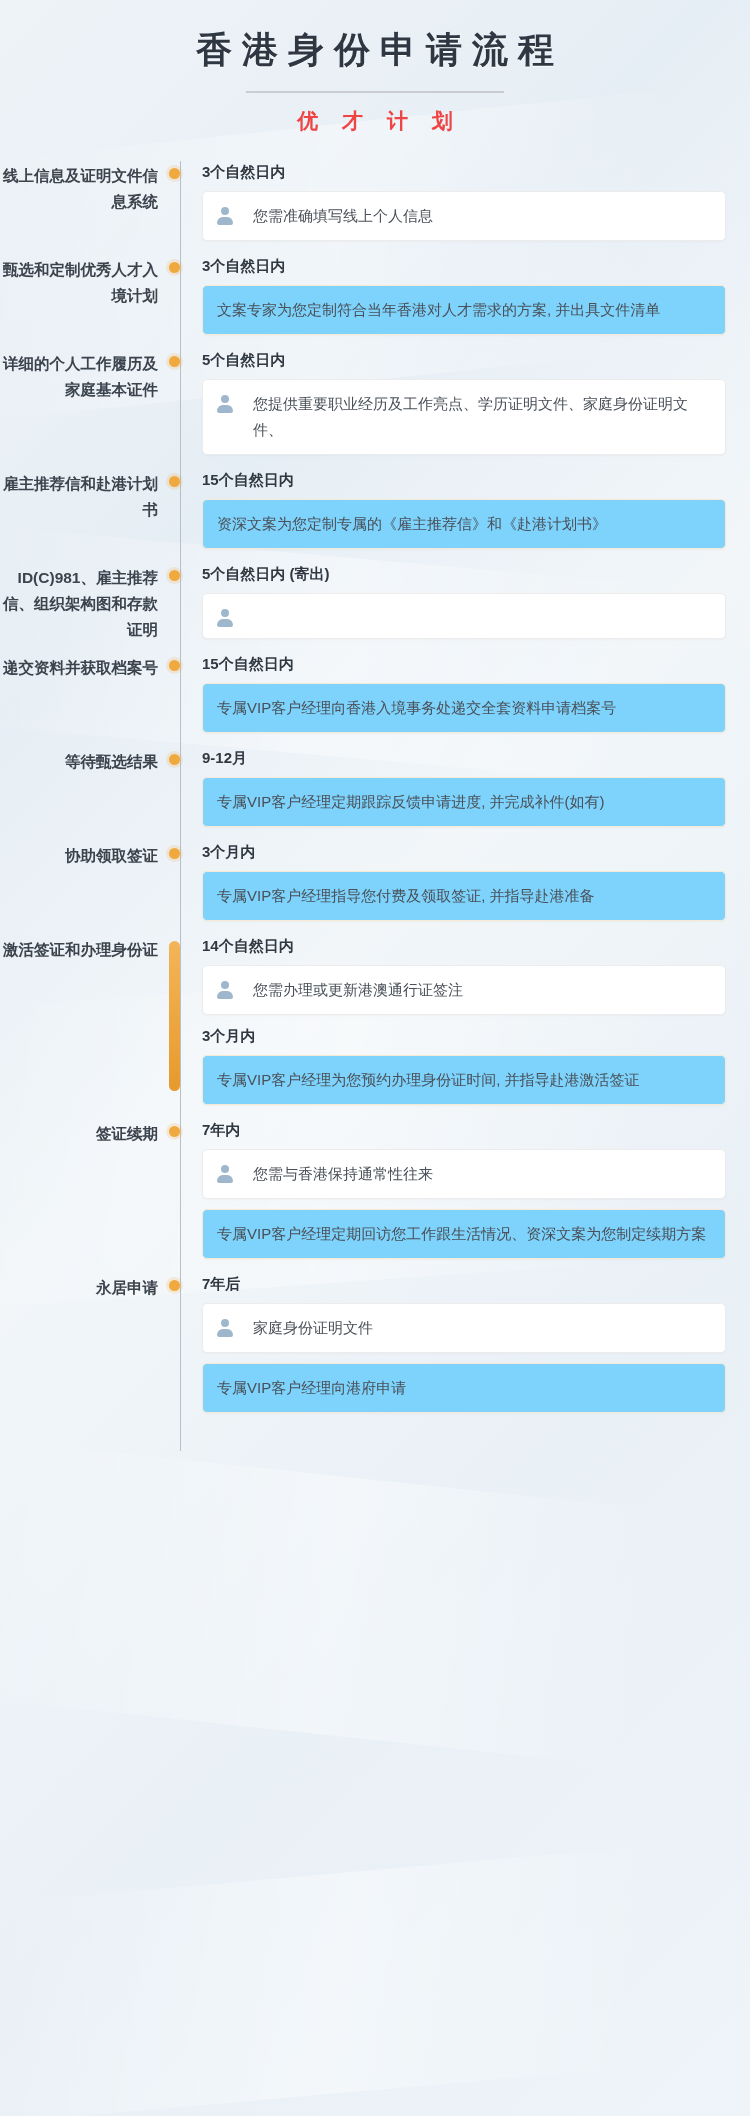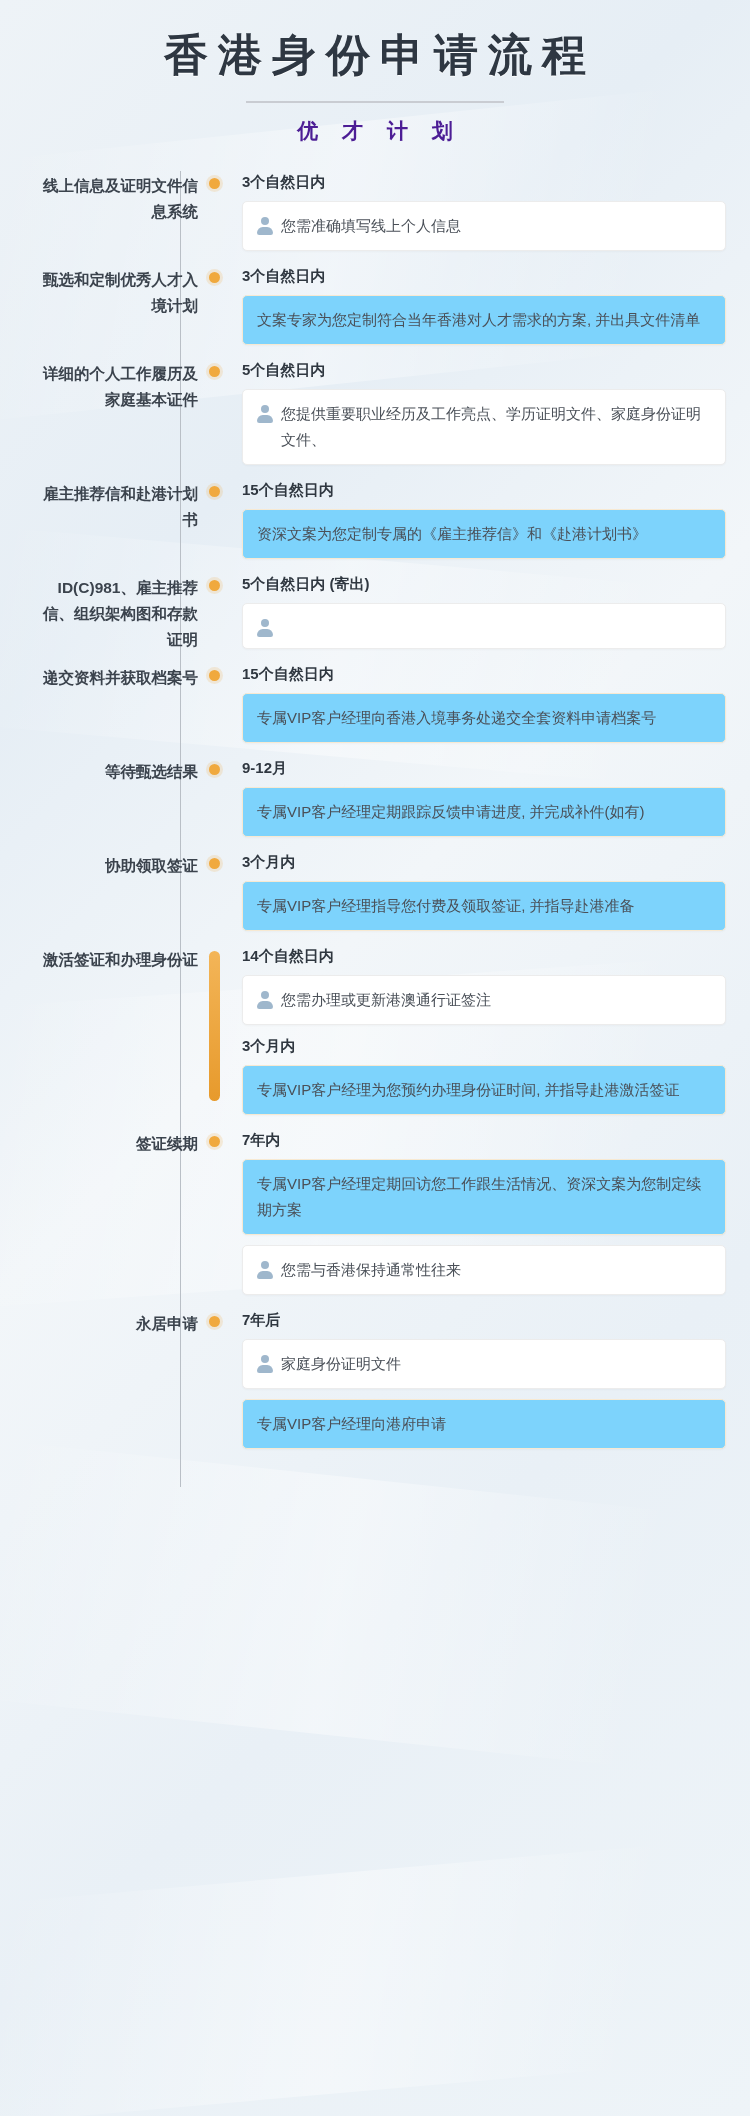--- a/index.html
+++ b/index.html
@@ -21,65 +21,64 @@
   .s2{top:560px;height:200px;transform:skewY(5deg);}
   .s3{top:980px;height:300px;transform:skewY(-4deg);}
   .s4{top:1480px;height:260px;transform:skewY(6deg);}
   .s5{top:1870px;height:220px;transform:skewY(-5deg);}
 
   .page{position:relative;z-index:2;}
 
   
   .header{padding-top:26px;text-align:center;}
   .title{
-    font-size:44px;font-weight:bold;color:#2e3742;
+    font-size:36px;font-weight:bold;color:#2e3742;
     letter-spacing:10px;
     text-indent:10px;
     font-family:"Liberation Serif","DejaVu Serif",serif;
     text-shadow:0 1px 0 rgba(255,255,255,.8);
   }
   .title-rule{
     width:258px;height:2px;background:#c9ccd2;margin:16px auto 0;
   }
   .subtitle{
-    margin-top:14px;font-size:21px;font-weight:bold;color:#4c1d95;
+    margin-top:14px;font-size:21px;font-weight:bold;color:#ef4444;
     letter-spacing:9px;text-indent:9px;
   }
 
   
   .timeline{position:relative;margin-top:26px;padding-bottom:70px;}
   .axis{
     position:absolute;left:180px;top:0;bottom:46px;width:1px;background:#b9bfc6;
   }
   .row{
     position:relative;display:flex;align-items:flex-start;
     margin-bottom:4px;
   }
   .left{
     width:158px;text-align:right;padding-right:0;
     font-size:15.5px;line-height:26px;color:#3b434d;font-weight:bold;
     padding-top:2px;
-    margin-left:40px;
   }
   .mid{width:44px;position:relative;}
   .dot{
     position:absolute;left:11px;top:7px;width:11px;height:11px;border-radius:50%;
     background:#f0a93e;box-shadow:0 0 0 3px rgba(240,169,62,.18);
   }
   .bar{
     position:absolute;left:11px;top:6px;width:11px;border-radius:6px;
     background:linear-gradient(180deg,#f3b558,#e79a2c);
   }
   .right{flex:1;padding-right:24px;}
   .duration{
     font-size:15px;font-weight:bold;color:#2f3740;line-height:22px;margin-bottom:8px;
   }
   .card{
     border-radius:5px;padding:11px 14px;font-size:15px;line-height:26px;color:#4a5058;
-    display:flex;align-items:flex-start;gap:8px;margin-bottom:10px;
+    display:flex;align-items:flex-start;gap:20px;margin-bottom:10px;
     box-shadow:0 1px 2px rgba(0,0,0,.03);
   }
   .card.white{background:#ffffff;border:1px solid #ececec;}
   .card.cream{background:#7dd3fc;border:1px solid #f7e9d2;}
   .card .txt{flex:1;}
   .person{
     flex:0 0 auto;width:16px;height:18px;margin-top:4px;position:relative;
   }
   .person .head{
     position:absolute;left:4px;top:0;width:8px;height:8px;border-radius:50%;
@@ -240,29 +239,29 @@
             </div>
           </div>
         </div>
         <div class="row">
           <div class="left">签证续期</div>
           <div class="mid">
             <div class="dot"></div>
           </div>
           <div class="right">
             <div class="duration">7年内</div>
+            <div class="card white">
+              <span class="person">
+                <span class="head"></span>
+                <span class="body"></span>
+              </span>
+              <div class="txt">您需与香港保持通常性往来</div>
+            </div>
             <div class="card cream">
               <div class="txt">专属VIP客户经理定期回访您工作跟生活情况、资深文案为您制定续期方案</div>
-            </div>
-            <div class="card white">
-              <span class="person">
-                <span class="head"></span>
-                <span class="body"></span>
-              </span>
-              <div class="txt">您需与香港保持通常性往来</div>
             </div>
           </div>
         </div>
         <div class="row">
           <div class="left">永居申请</div>
           <div class="mid">
             <div class="dot"></div>
           </div>
           <div class="right">
             <div class="duration">7年后</div>

